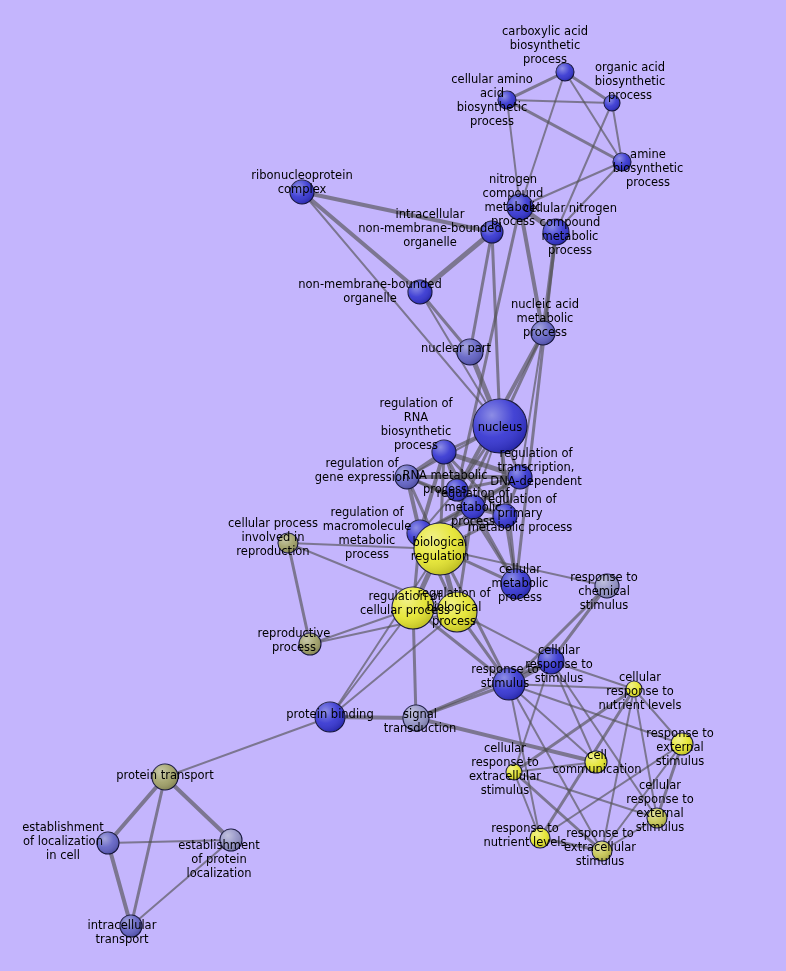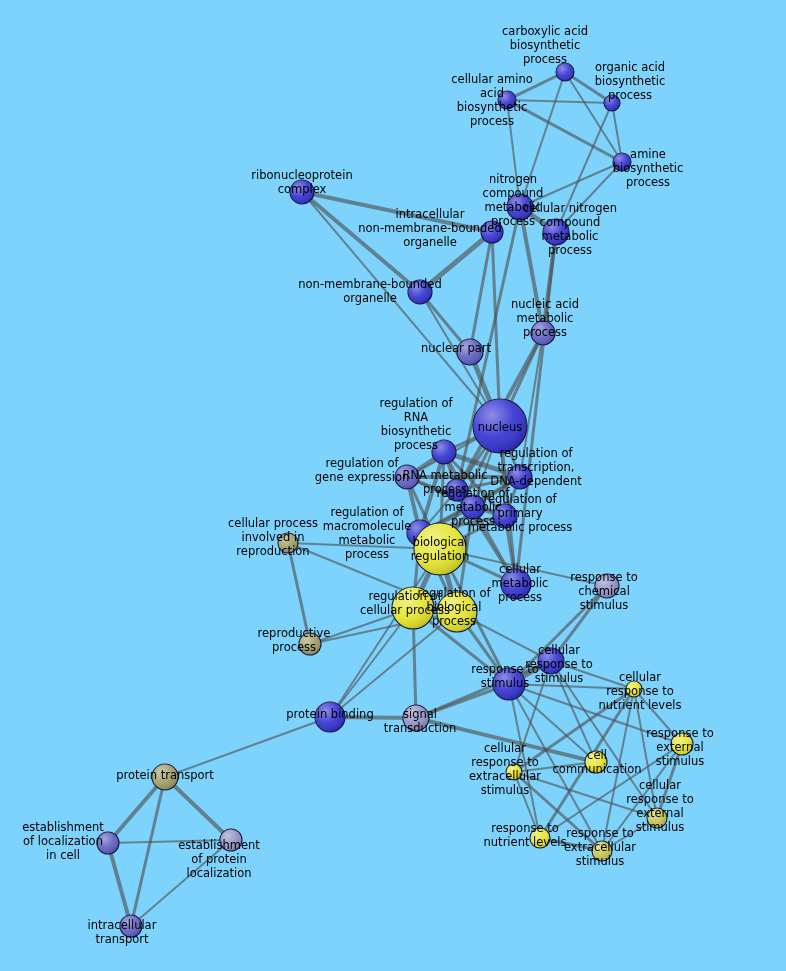--- a/index.html
+++ b/index.html
@@ -5,21 +5,21 @@
   html, body {
     margin: 0;
     padding: 0;
     background: #ffffff;
     font-family: "DejaVu Sans", "Liberation Sans", sans-serif;
   }
   .stage {
     position: relative;
     width: 786px;
     height: 971px;
-    background: #7dd3fc;
+    background: #c4b5fd;
     overflow: hidden;
   }
   svg text {
     font-family: "DejaVu Sans", "Liberation Sans", sans-serif;
     font-size: 11.5px;
     fill: #000000;
     pointer-events: none;
   }
   svg circle.node {
     cursor: pointer;

